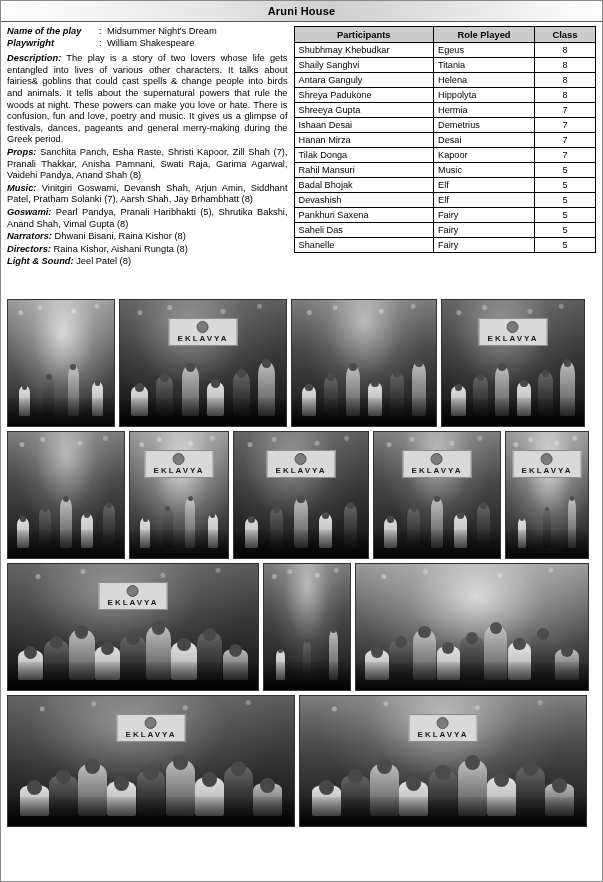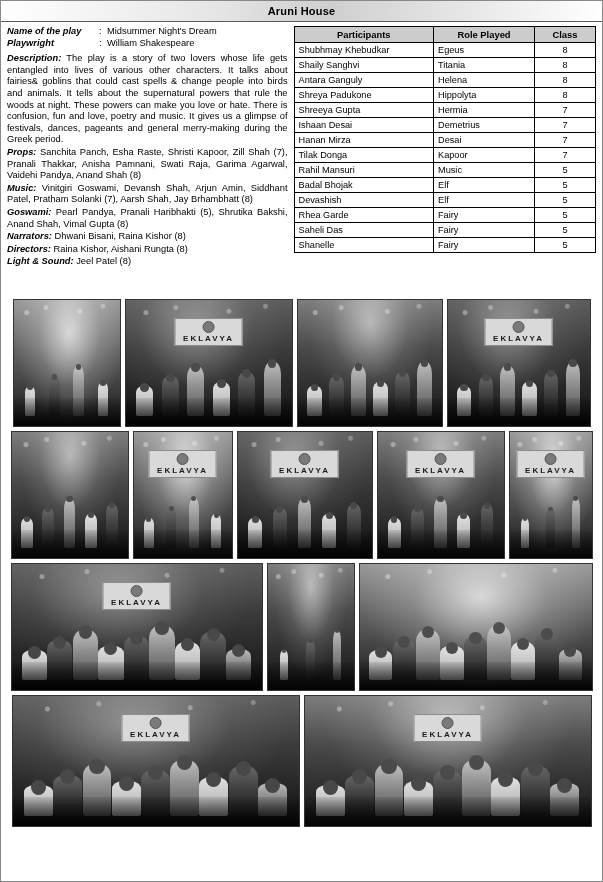--- a/index.html
+++ b/index.html
@@ -106,21 +106,20 @@
   }
   
   .photos {
     padding: 0 6px 6px 6px;
     box-sizing: border-box;
   }
   .prow {
     display: flex;
     gap: 4px;
     margin-bottom: 4px;
-    justify-content: center;
   }
   .photo {
     position: relative;
     border: 1px solid #333;
     box-sizing: border-box;
     overflow: hidden;
     background: #2a2a2a;
   }
   
   .stage {
@@ -329,21 +328,21 @@
               <td>Badal Bhojak</td>
               <td class="c-role">Elf</td>
               <td class="c-class">5</td>
             </tr>
             <tr>
               <td>Devashish</td>
               <td class="c-role">Elf</td>
               <td class="c-class">5</td>
             </tr>
             <tr>
-              <td>Rhea Garde</td>
+              <td>Pankhuri Saxena</td>
               <td class="c-role">Fairy</td>
               <td class="c-class">5</td>
             </tr>
             <tr>
               <td>Saheli Das</td>
               <td class="c-role">Fairy</td>
               <td class="c-class">5</td>
             </tr>
             <tr>
               <td>Shanelle</td>

